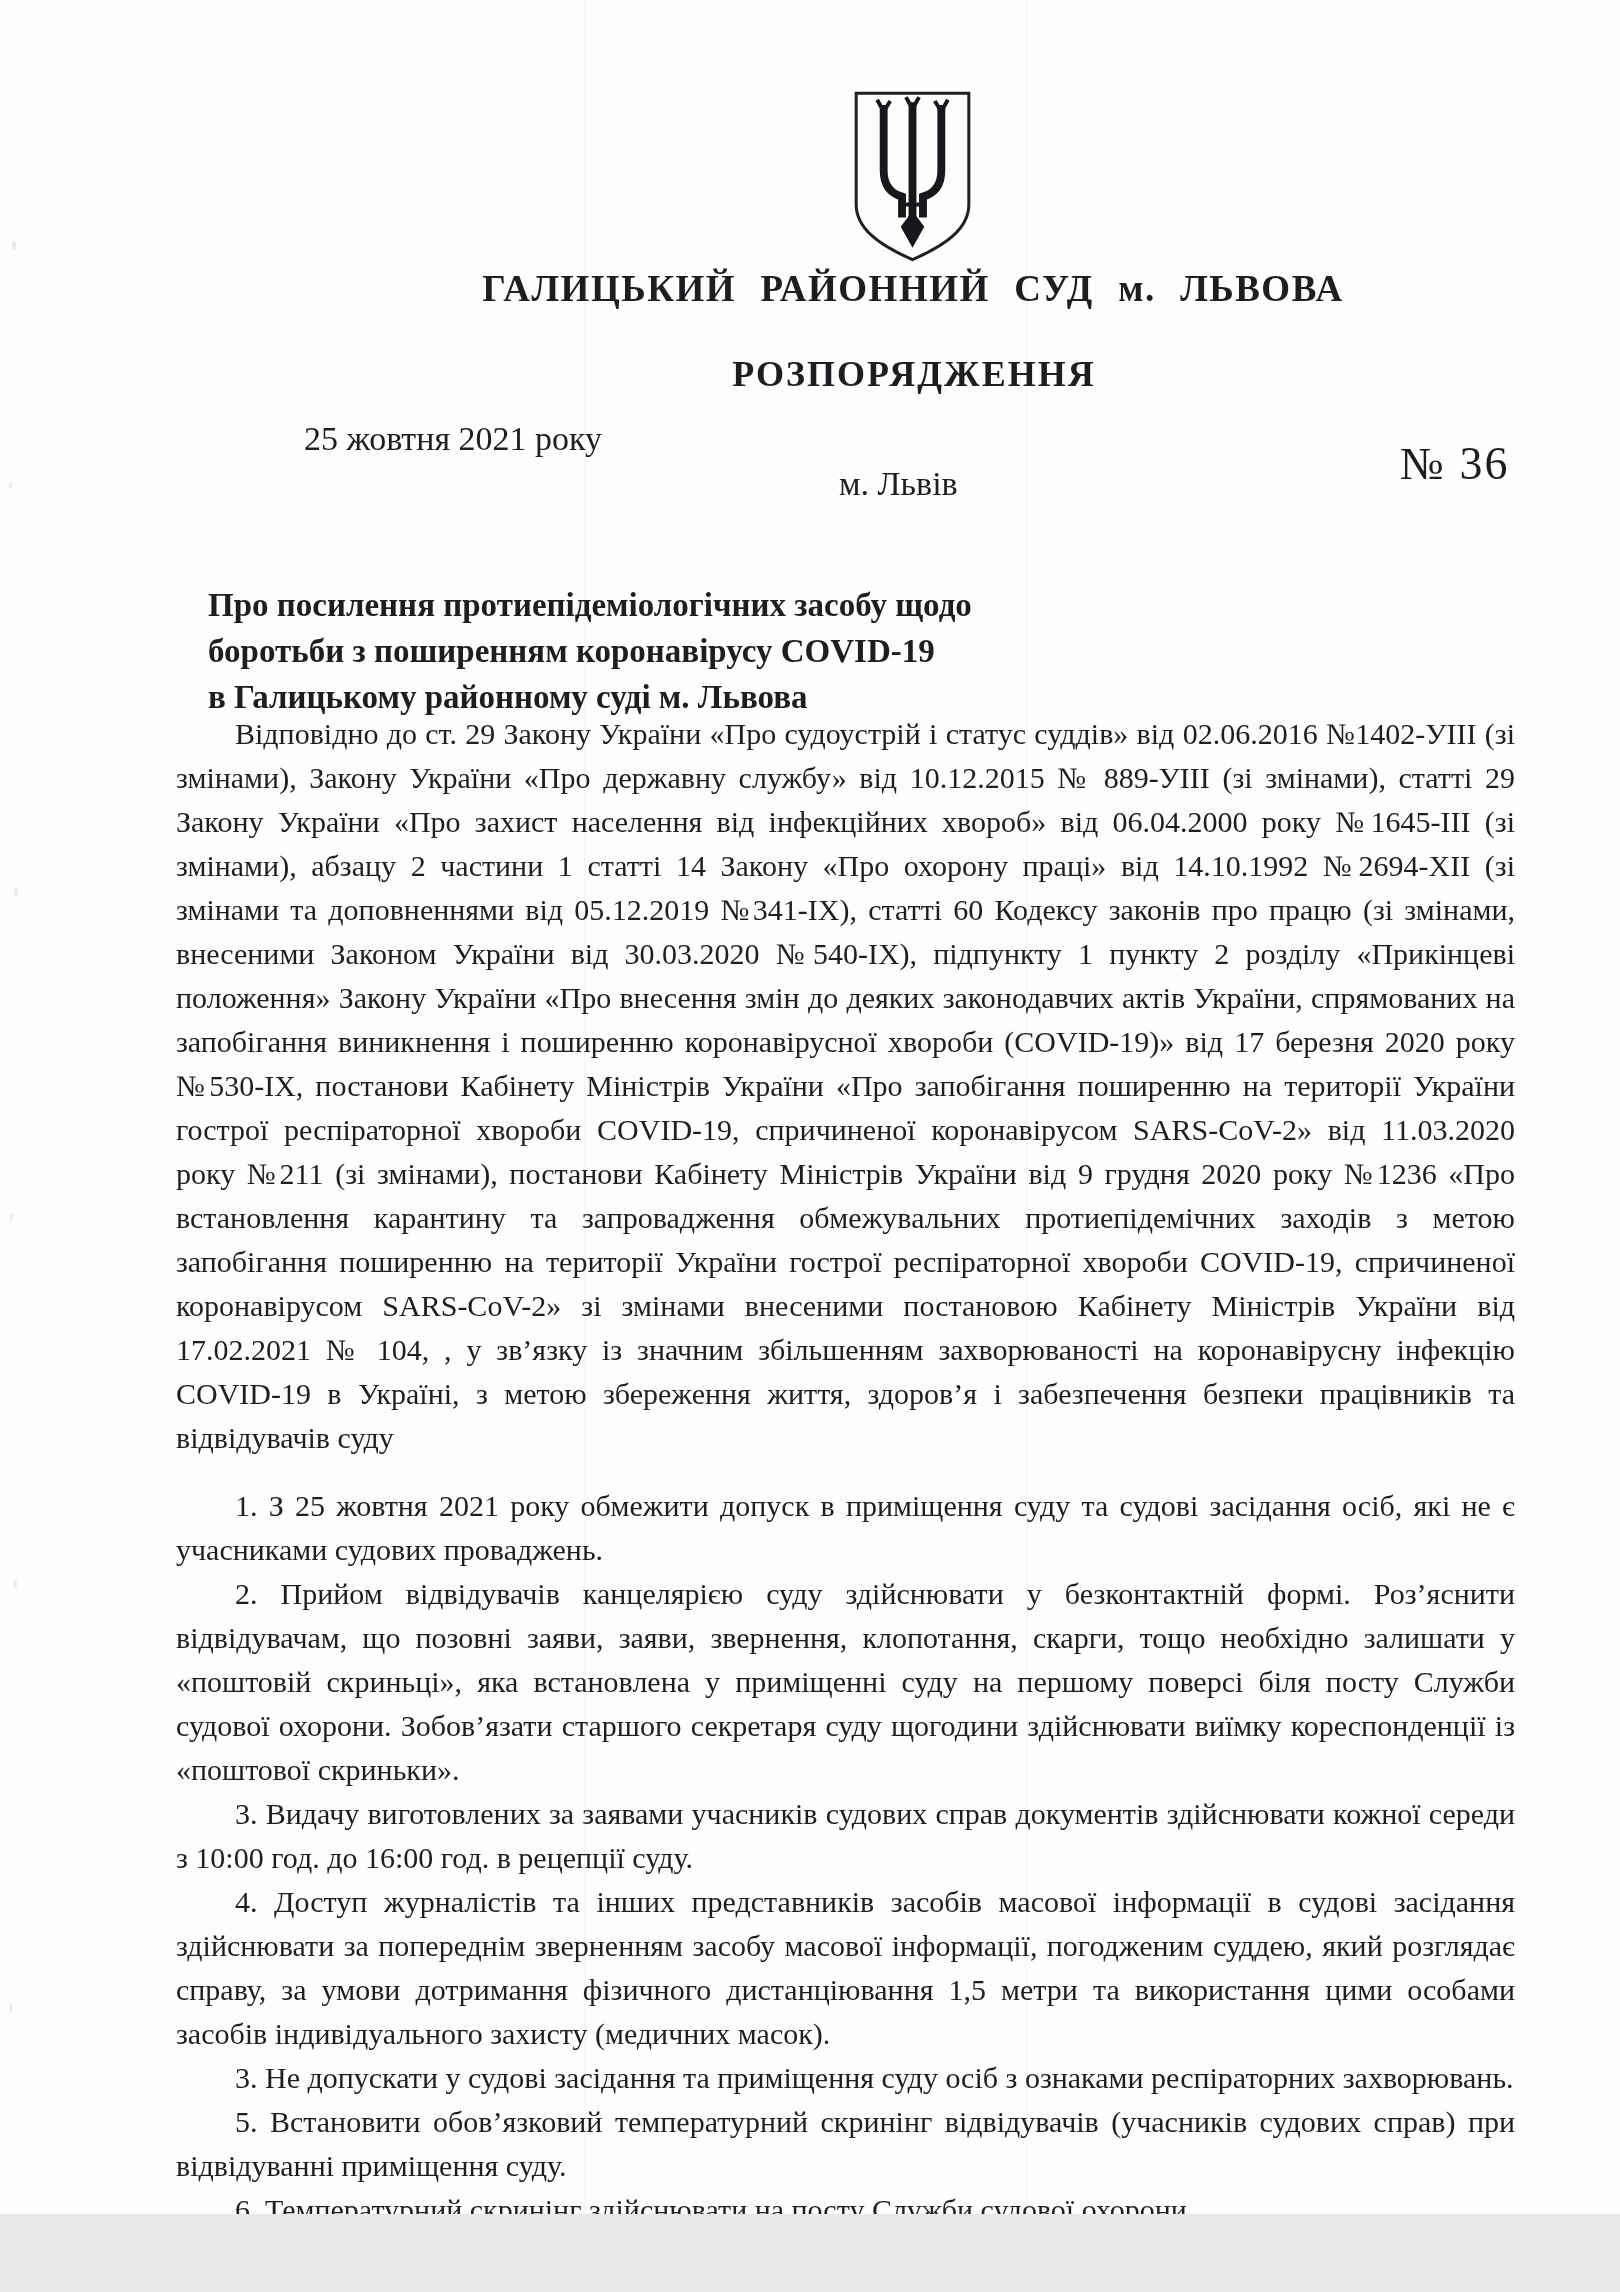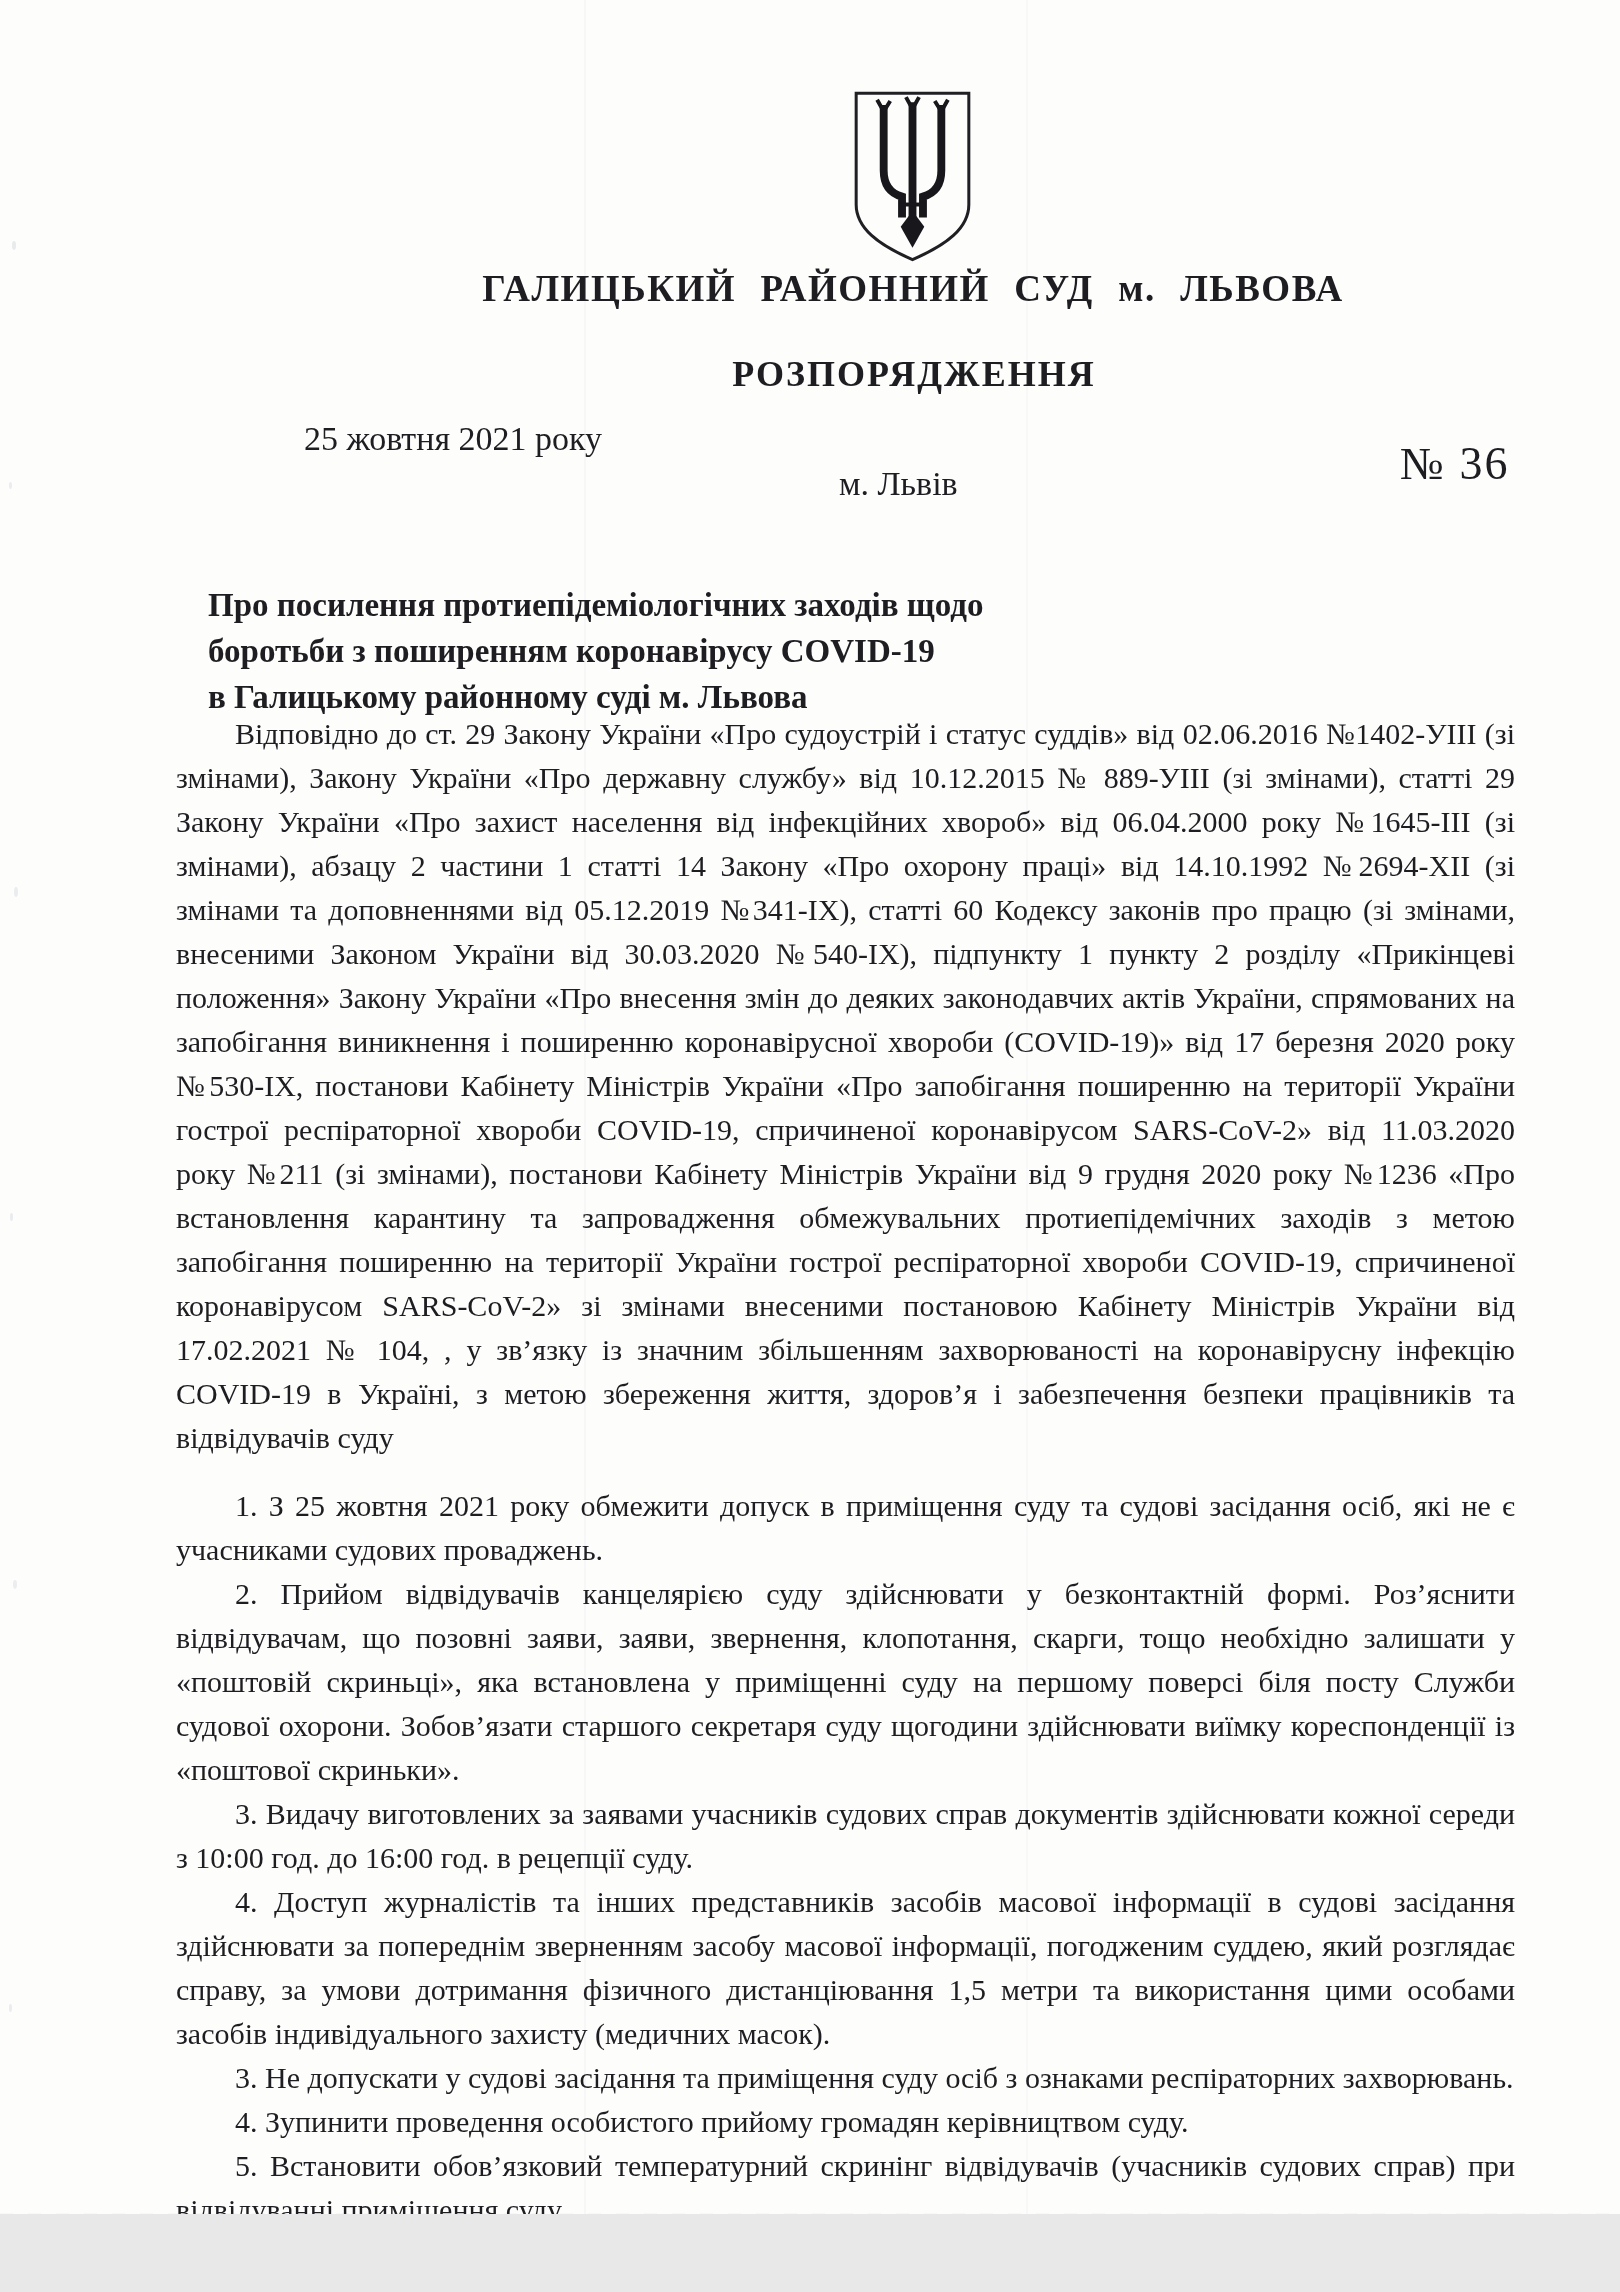--- a/index.html
+++ b/index.html
@@ -94,33 +94,32 @@
     </svg>
   </div>
 
   <div class="court-name">ГАЛИЦЬКИЙ РАЙОННИЙ СУД м. ЛЬВОВА</div>
   <div class="doc-type">РОЗПОРЯДЖЕННЯ</div>
   <div class="doc-date">25 жовтня 2021 року</div>
   <div class="doc-number">№ 36</div>
   <div class="doc-place">м. Львів</div>
 
   <div class="subject">
-    <div>Про посилення протиепідеміологічних заходів щодо</div>
+    <div>Про посилення протиепідеміологічних засобу щодо</div>
     <div>боротьби з поширенням коронавірусу COVID-19</div>
     <div>в Галицькому районному суді м. Львова</div>
   </div>
 
   <div class="doc-body">
     <p class="intro">Відповідно до ст. 29 Закону України «Про судоустрій і статус суддів» від 02.06.2016 №1402-УІІІ (зі змінами), Закону України «Про державну службу» від 10.12.2015 № 889-УІІІ (зі змінами), статті 29 Закону України «Про захист населення від інфекційних хвороб» від 06.04.2000 року №1645-ІІІ (зі змінами), абзацу 2 частини 1 статті 14 Закону «Про охорону праці» від 14.10.1992 №2694-ХІІ (зі змінами та доповненнями від 05.12.2019 №341-ІХ), статті 60 Кодексу законів про працю (зі змінами, внесеними Законом України від 30.03.2020 №540-ІХ), підпункту 1 пункту 2 розділу «Прикінцеві положення» Закону України «Про внесення змін до деяких законодавчих актів України, спрямованих на запобігання виникнення і поширенню коронавірусної хвороби (COVID-19)» від 17 березня 2020 року №530-ІХ, постанови Кабінету Міністрів України «Про запобігання поширенню на території України гострої респіраторної хвороби COVID-19, спричиненої коронавірусом SARS-CoV-2» від 11.03.2020 року №211 (зі змінами), постанови Кабінету Міністрів України від 9 грудня 2020 року №1236 «Про встановлення карантину та запровадження обмежувальних протиепідемічних заходів з метою запобігання поширенню на території України гострої респіраторної хвороби COVID-19, спричиненої коронавірусом SARS-CoV-2» зі змінами внесеними постановою Кабінету Міністрів України від 17.02.2021 № 104, , у зв’язку із значним збільшенням захворюваності на коронавірусну інфекцію COVID-19 в Україні, з метою збереження життя, здоров’я і забезпечення безпеки працівників та відвідувачів суду</p>
     <p class="item gap-top">1. З 25 жовтня 2021 року обмежити допуск в приміщення суду та судові засідання осіб, які не є учасниками судових проваджень.</p>
     <p class="item">2. Прийом відвідувачів канцелярією суду здійснювати у безконтактній формі. Роз’яснити відвідувачам, що позовні заяви, заяви, звернення, клопотання, скарги, тощо необхідно залишати у «поштовій скриньці», яка встановлена у приміщенні суду на першому поверсі біля посту Служби судової охорони. Зобов’язати старшого секретаря суду щогодини здійснювати виїмку кореспонденції із «поштової скриньки».</p>
     <p class="item">3. Видачу виготовлених за заявами учасників судових справ документів здійснювати кожної середи з 10:00 год. до 16:00 год. в рецепції суду.</p>
     <p class="item">4. Доступ журналістів та інших представників засобів масової інформації в судові засідання здійснювати за попереднім зверненням засобу масової інформації, погодженим суддею, який розглядає справу, за умови дотримання фізичного дистанціювання 1,5 метри та використання цими особами засобів індивідуального захисту (медичних масок).</p>
     <p class="hang">3. Не допускати у судові засідання та приміщення суду осіб з ознаками респіраторних захворювань.</p>
-    <p class="item">4. Зупинити проведення особистого прийому громадян керівництвом суду.</p>
     <p class="item">5. Встановити обов’язковий температурний скринінг відвідувачів (учасників судових справ) при відвідуванні приміщення суду.</p>
     <p class="item">6. Температурний скринінг здійснювати на посту Служби судової охорони.</p>
   </div>
 
   <div class="fold-line fold-a"></div>
   <div class="fold-line fold-b"></div>
   <div class="bottom-smudge"></div>
   <div class="bottom-edge"></div>
   <div class="speck" style="left:11.8px;top:241px;width:3.9px;height:8.8px;opacity:.35"></div>
   <div class="speck" style="left:8.8px;top:482px;width:2.9px;height:6.9px;opacity:.3"></div>

